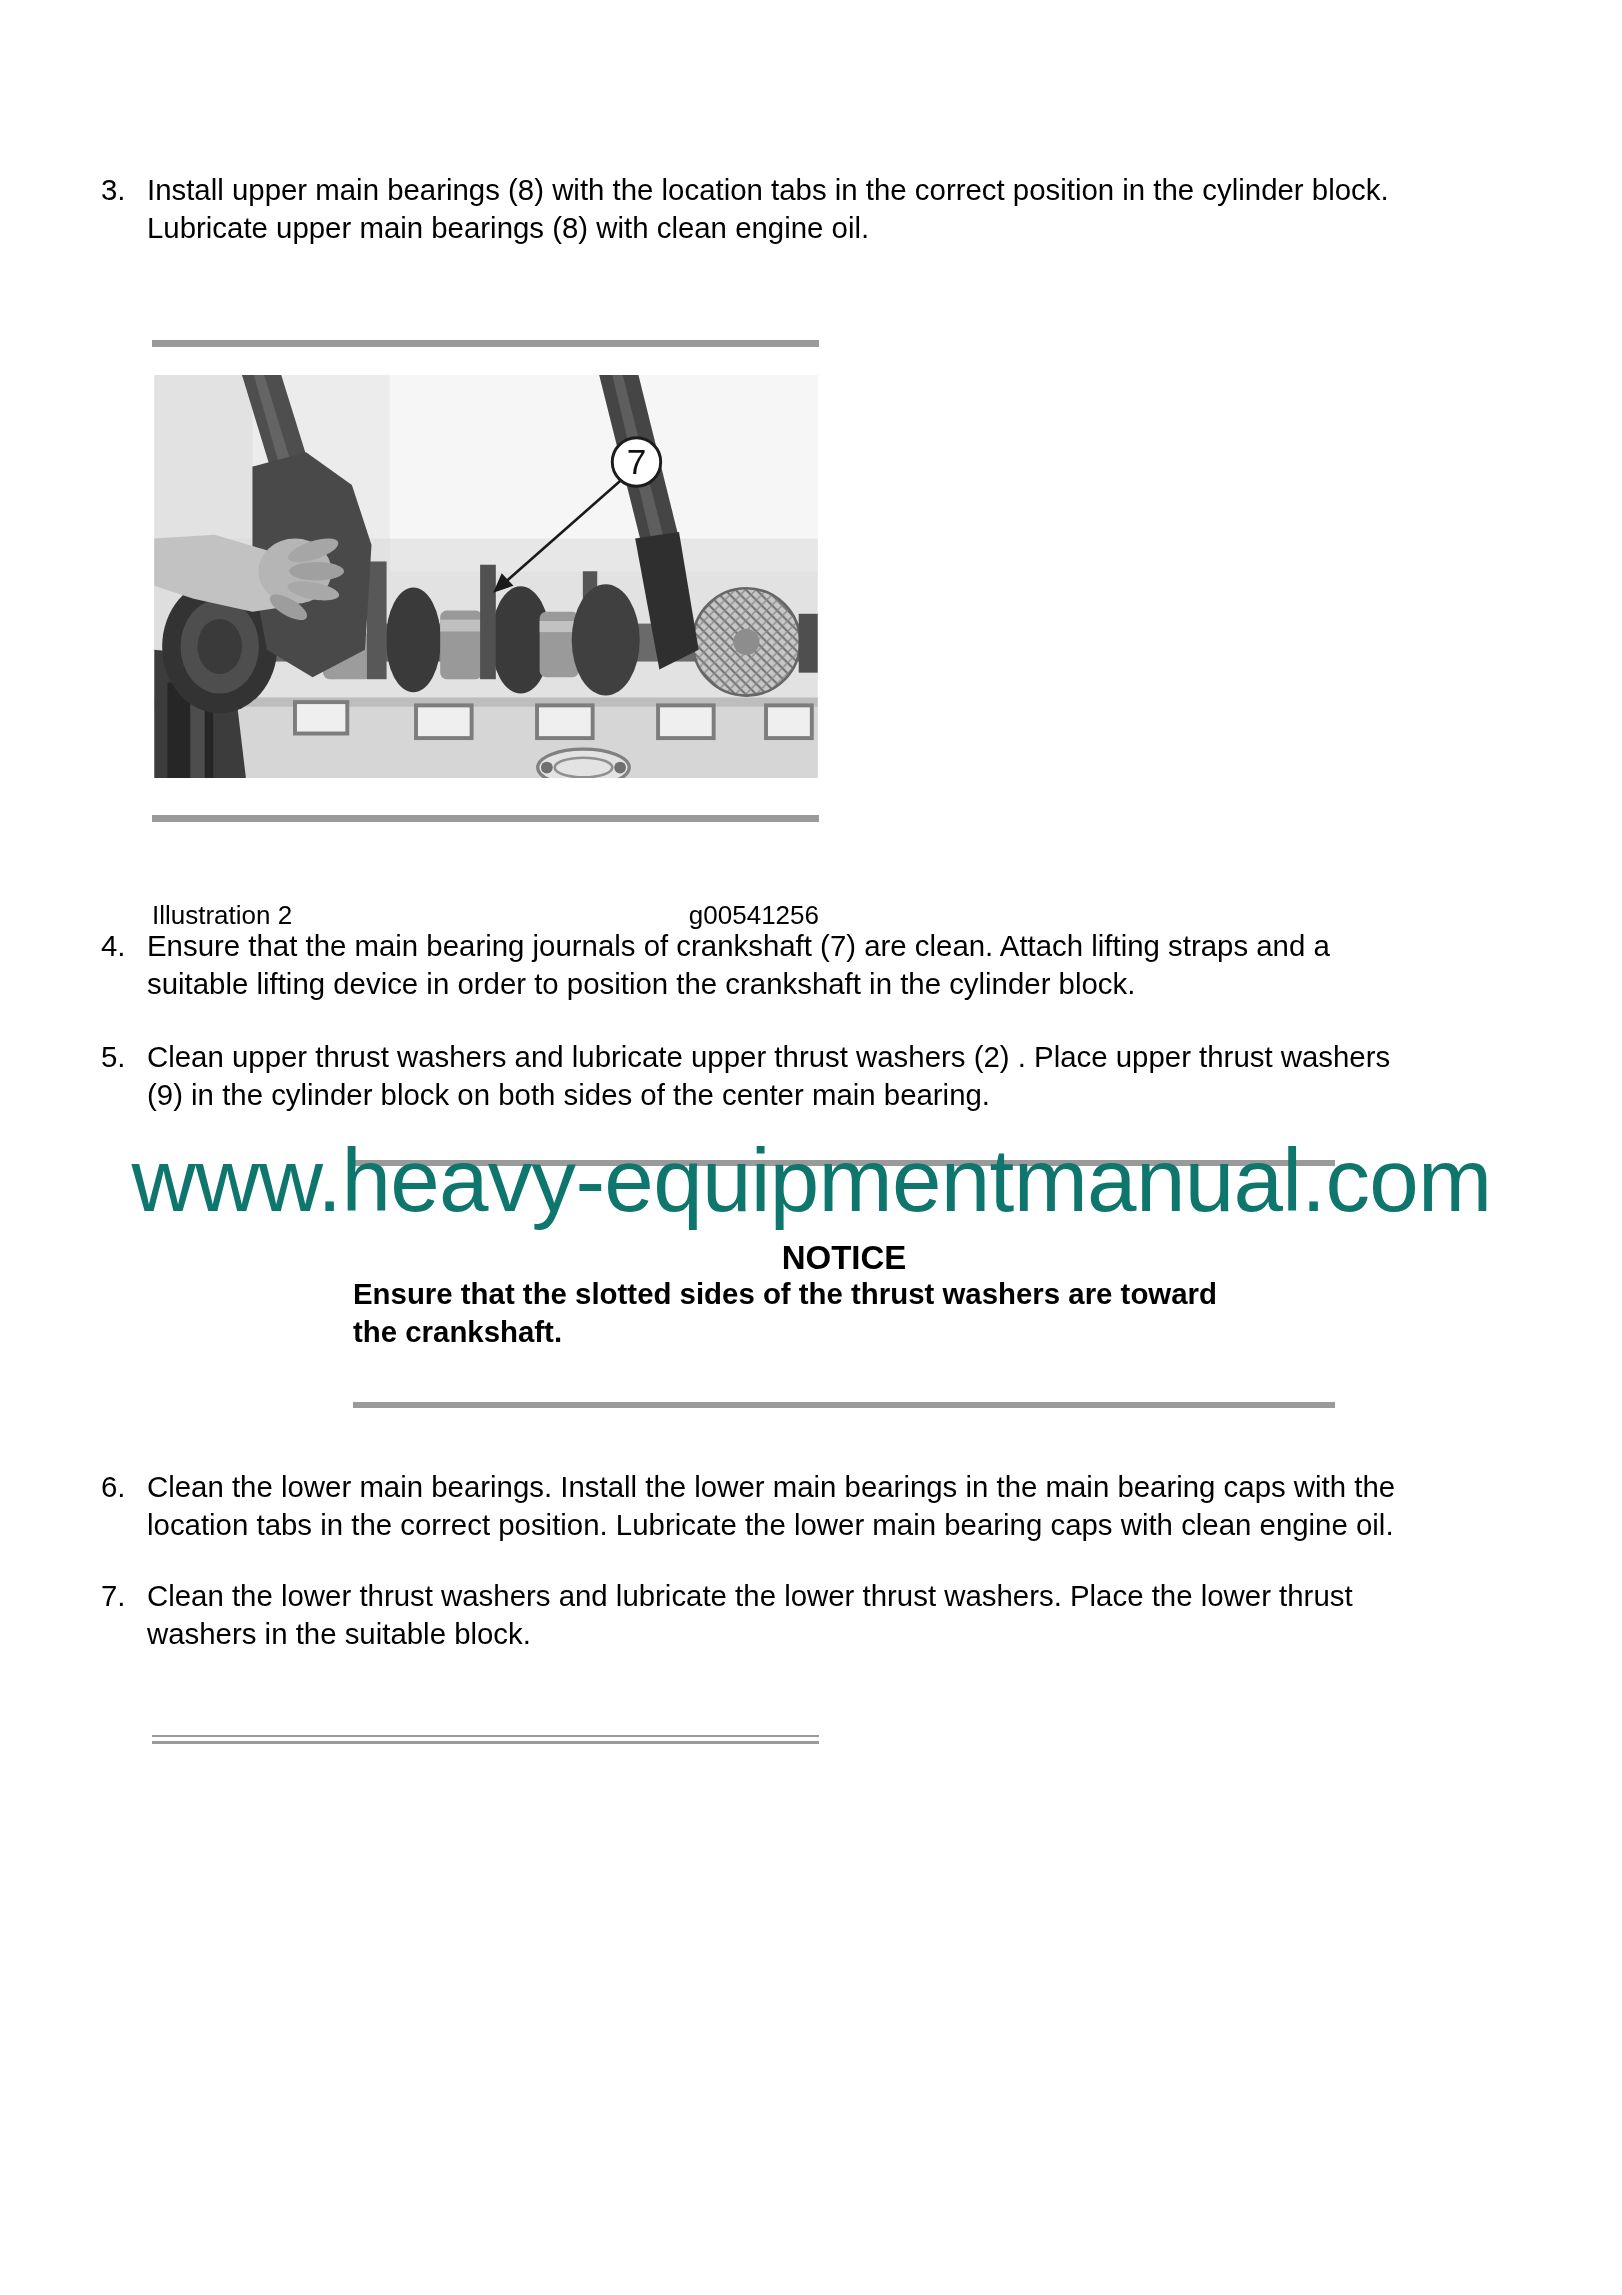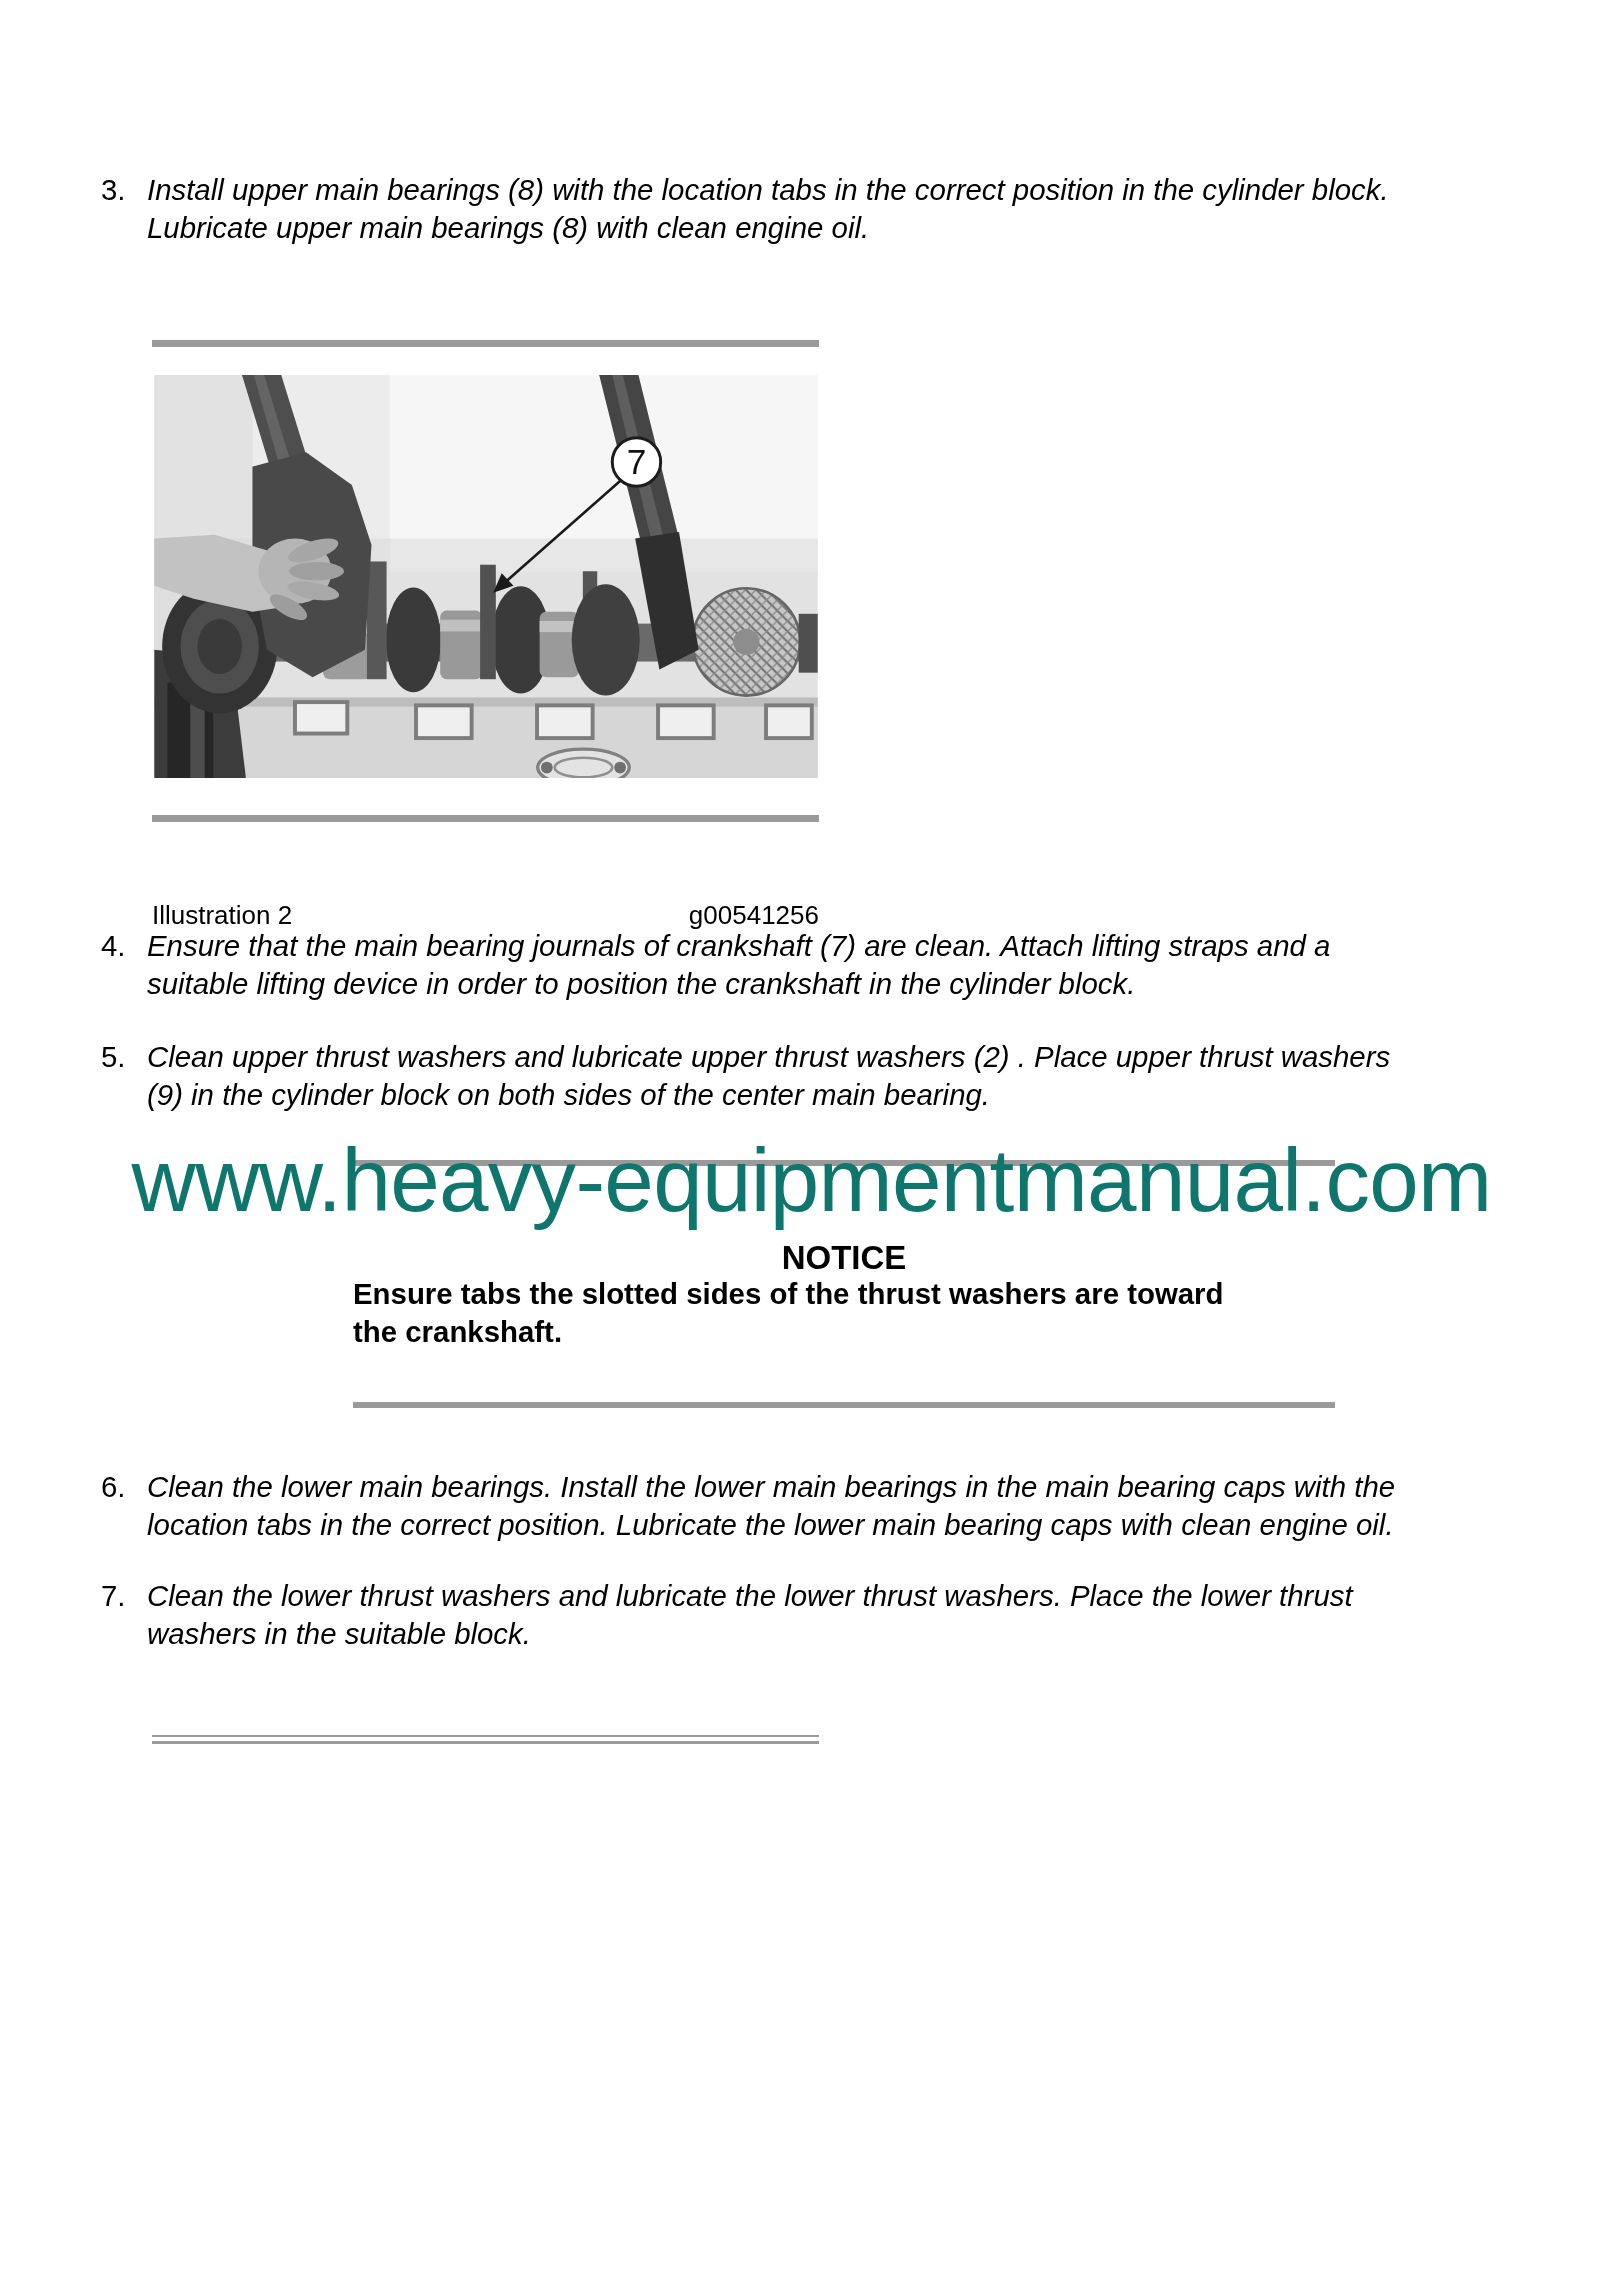--- a/index.html
+++ b/index.html
@@ -8,21 +8,21 @@
     position:relative; width:1623px; height:2295px; background:#ffffff;
     font-family:"Liberation Sans","DejaVu Sans",sans-serif; color:var(--ink);
     overflow:hidden;
   }
   .step{
     position:absolute; left:101px; width:1436px;
     display:flex; align-items:flex-start;
     font-size:29.4px; line-height:38px; color:var(--ink);
   }
   .step .num{ flex:0 0 46px; }
-  .step .txt{ flex:1 1 auto; white-space:pre-line;font-style:italic; }
+  .step .txt{ flex:1 1 auto; white-space:pre-line; }
   .rule{ position:absolute; background:var(--rule); }
   .photo-wrap{ position:absolute; left:154px; top:375px; width:664px; height:403px; }
   .caption{
     position:absolute; left:152px; top:852px; width:667px;
     display:flex; justify-content:space-between; font-size:26px; line-height:30px;margin-top:48px;
   }
   .watermark{
     position:absolute; left:0; top:1090px; width:1623px; text-align:center;
     font-size:89px; line-height:1.05; letter-spacing:-0.7px; z-index:5;
     white-space:nowrap;
@@ -156,21 +156,21 @@
   <div class="step" style="top:1038px">
     <span class="num">5.</span>
     <span class="txt">Clean upper thrust washers and lubricate upper thrust washers (2) . Place upper thrust washers
 (9) in the cylinder block on both sides of the center main bearing.</span>
   </div>
 
   <div class="watermark" style="color: #0f766e; margin-top: 44px;">www.heavy-equipmentmanual.com</div>
 
   <div class="rule" style="left:353px; top:1160px; width:982px; height:5.9px; z-index:1"></div>
   <div class="notice-title">NOTICE</div>
-  <div class="notice-body">Ensure tabs the slotted sides of the thrust washers are toward
+  <div class="notice-body">Ensure that the slotted sides of the thrust washers are toward
 the crankshaft.</div>
   <div class="rule" style="left:353px; top:1402px; width:982px; height:5.9px"></div>
 
   <div class="step" style="top:1468px">
     <span class="num">6.</span>
     <span class="txt">Clean the lower main bearings. Install the lower main bearings in the main bearing caps with the
 location tabs in the correct position. Lubricate the lower main bearing caps with clean engine oil.</span>
   </div>
 
   <div class="step" style="top:1577px">

